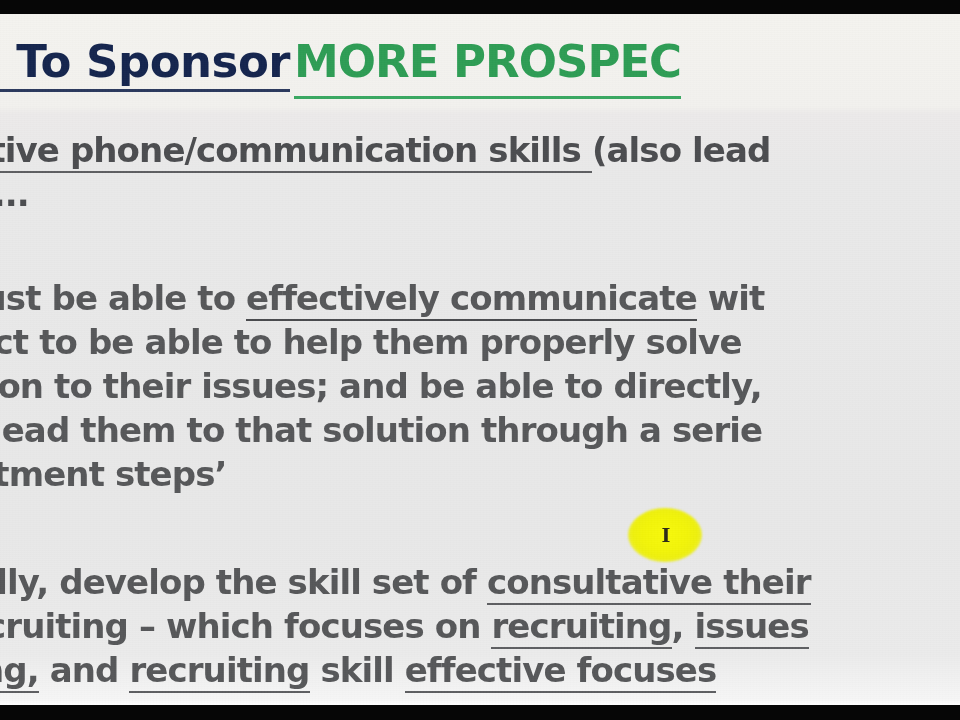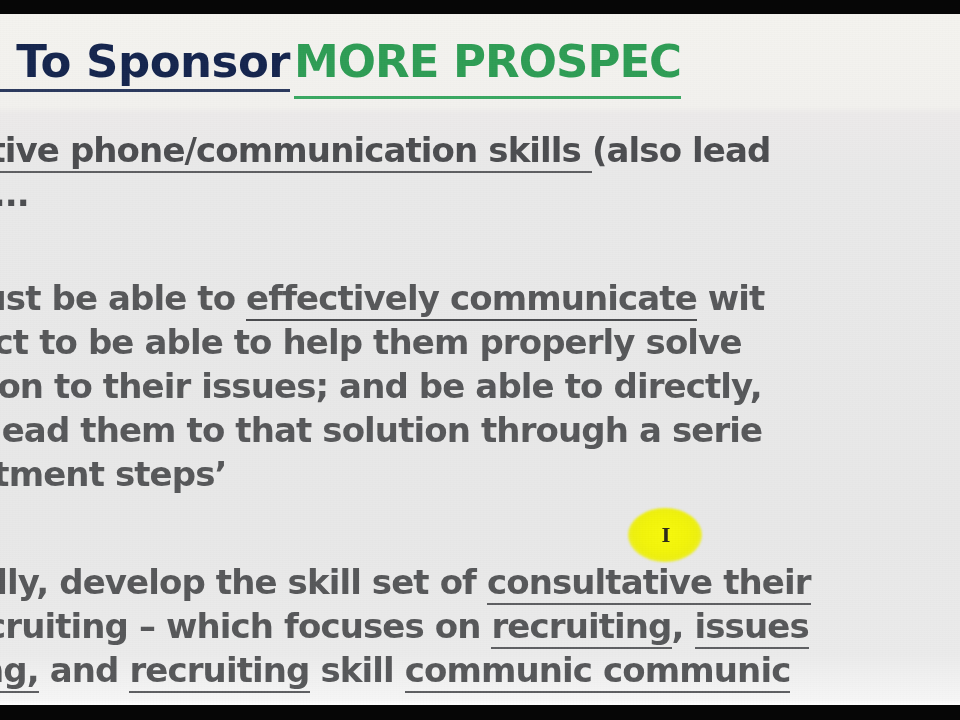--- a/index.html
+++ b/index.html
@@ -203,21 +203,21 @@
       <span>mitment steps’</span>
     </div>
 
     <div class="body-line" id="p3a">
       <span>tially, develop the skill set of </span><span class="u">consultative their</span>
     </div>
     <div class="body-line" id="p3b">
       <span>recruiting – which focuses on </span><span class="u">recruiting</span><span>, </span><span class="u">issues</span>
     </div>
     <div class="body-line" id="p3c">
-      <span class="u">ving,</span><span>  and </span><span class="u">recruiting</span><span> skill </span><span class="u">communic communic</span>
+      <span class="u">ving,</span><span>  and </span><span class="u">recruiting</span><span> skill </span><span class="u">effective focuses</span>
     </div>
 
     <div id="cursor-highlight"></div>
     <div id="cursor-ibeam">I</div>
 
   </div>
 
   <div class="bar bar-bottom"></div>
 
 </div>

